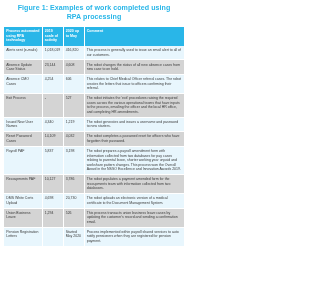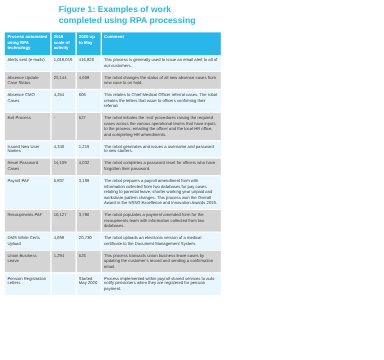--- a/index.html
+++ b/index.html
@@ -14,25 +14,24 @@
     width: 188px;
     height: 300px;
     background: #ffffff;
     padding: 0;
     position: relative;
   }
   #figure-title {
     color: #29b6e8;
     font-size: 7.1px;
     font-weight: bold;
-    text-align: left;
+    text-align: center;
     line-height: 9.5px;
     padding: 3.5px 12px 4px 12px;
     letter-spacing: 0.05px;
-    margin-left: 37px;
   }
   table.rpa-table {
     width: 180px;
     margin: 0 auto;
     border-collapse: collapse;
     table-layout: fixed;
   }
   table.rpa-table col.c-process { width: 38px; }
   table.rpa-table col.c-2019   { width: 21px; }
   table.rpa-table col.c-2020   { width: 21px; }

